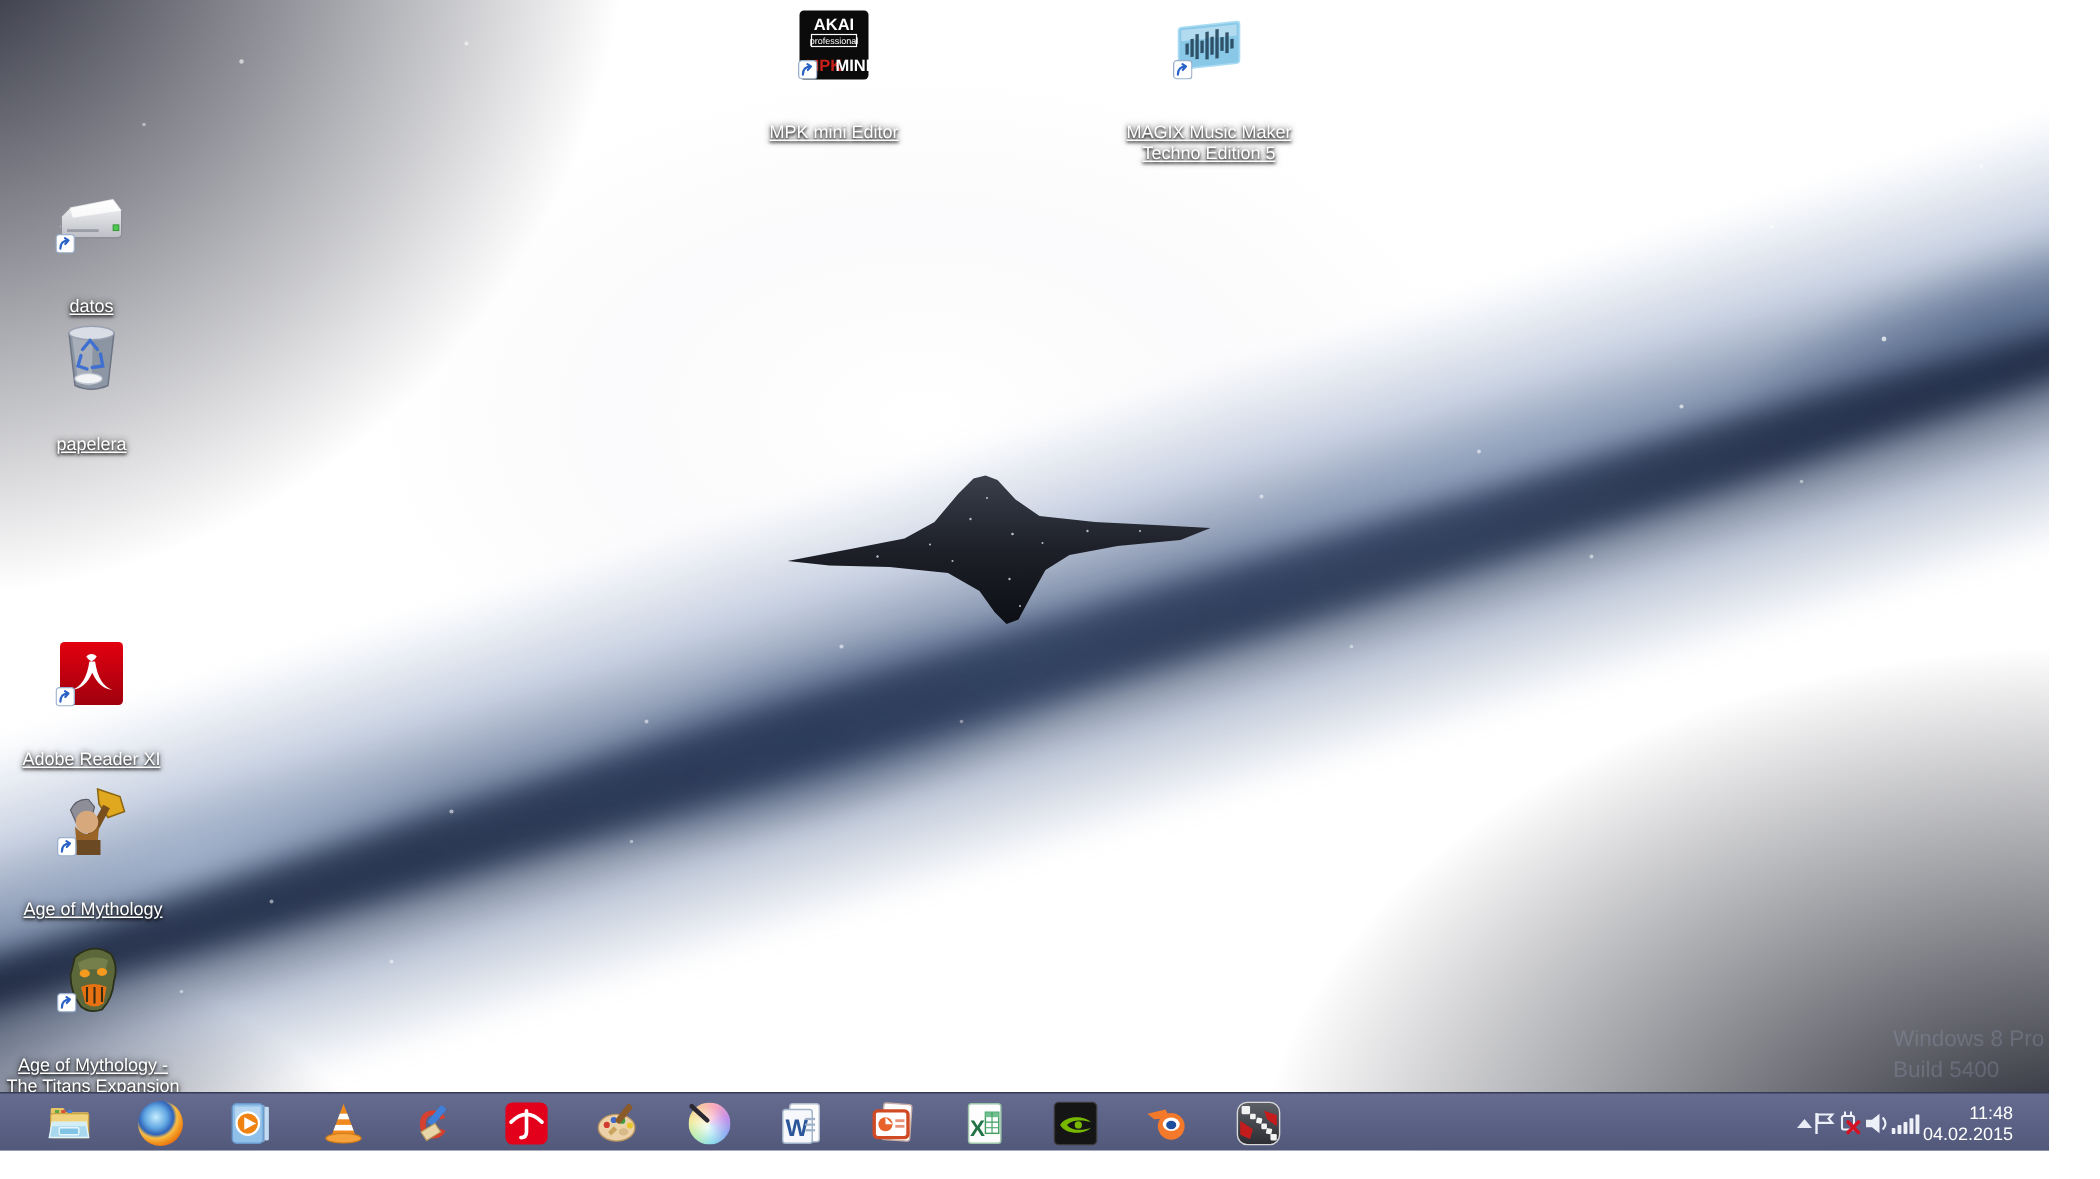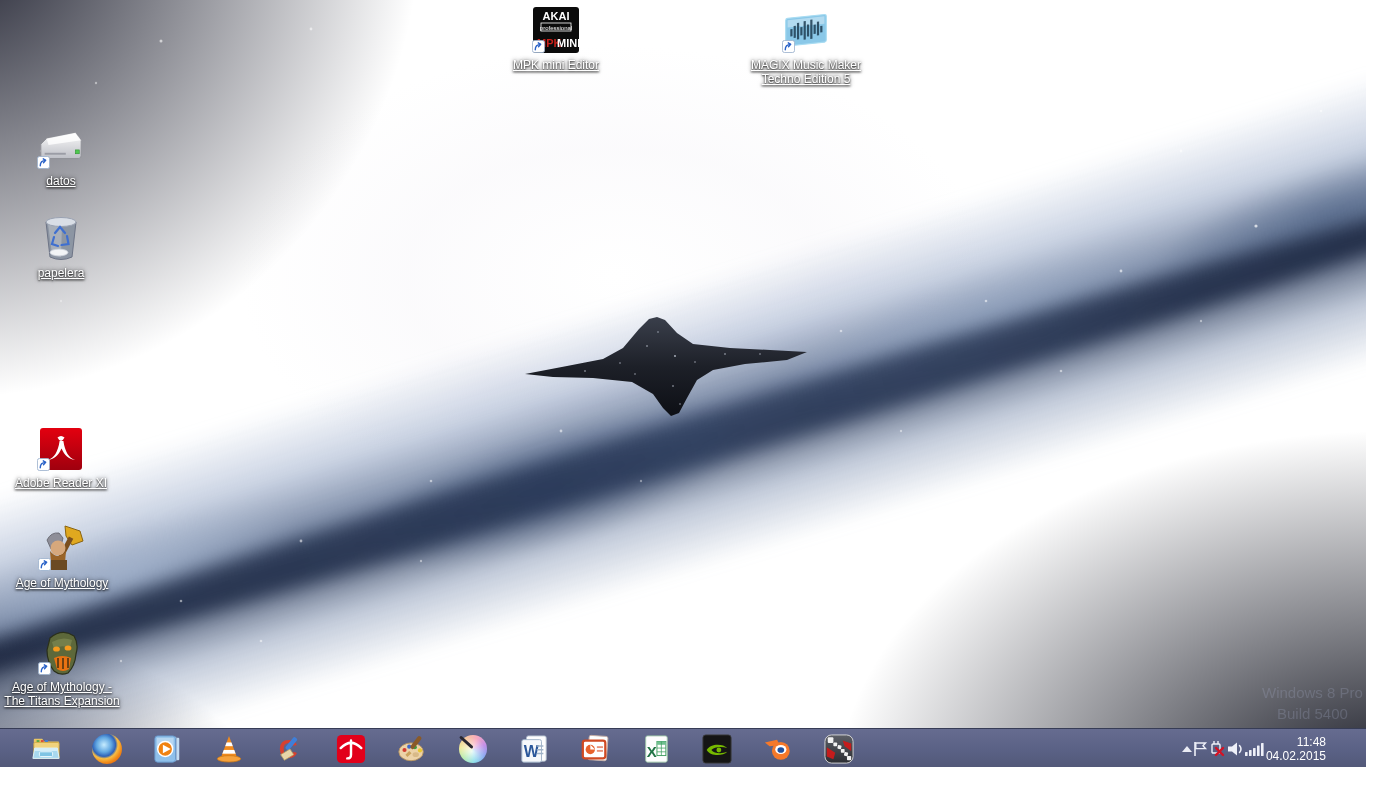--- a/index.html
+++ b/index.html
@@ -55,21 +55,21 @@
       700px 370px 0 .3px rgba(255,255,255,.5), 560px 430px 0 .4px rgba(255,255,255,.55),
       430px 480px 0 .3px rgba(255,255,255,.5), 300px 540px 0 .4px rgba(255,255,255,.55),
       180px 600px 0 .3px rgba(255,255,255,.5), 120px 660px 0 .2px rgba(255,255,255,.45),
       260px 640px 0 .3px rgba(255,255,255,.5), 420px 560px 0 .2px rgba(255,255,255,.45),
       640px 480px 0 .2px rgba(255,255,255,.4), 900px 430px 0 .2px rgba(255,255,255,.45),
       1060px 370px 0 .3px rgba(255,255,255,.5), 1200px 320px 0 .2px rgba(255,255,255,.45),
       60px 300px 0 .2px rgba(255,255,255,.35), 40px 150px 0 .2px rgba(255,255,255,.4);
   }
   .ship{position:absolute;left:525px;top:316px;}
   
-  .dicon{position:absolute;width:130px;display:flex;flex-direction:column;align-items:center;cursor:default;}
+  .dicon{position:absolute;width:130px;display:flex;flex-direction:column;align-items:center;cursor:default;gap:23px;}
   .dicon .img{position:relative;width:48px;height:48px;display:flex;align-items:flex-end;justify-content:center;}
   .scb{position:absolute;left:0;bottom:1px;width:13px;height:13px;}
   .dlabel{
     margin-top:4px;font-size:12px;line-height:14px;color:#fff;text-align:center;white-space:pre-line;
     text-shadow:0 1px 2px rgba(0,0,0,.95), 0 0 4px rgba(0,0,0,.7);
     text-decoration:underline;
   }
   
   .taskbar{
     position:absolute;left:0;top:728px;width:1366px;height:39px;
@@ -88,28 +88,28 @@
     position:relative;width:28px;height:28px;border-radius:50%;
     background:
       radial-gradient(circle at 45% 58%, rgba(255,255,255,.85) 0%, rgba(255,255,255,0) 62%),
       conic-gradient(from 20deg, #f7a8c0, #c390e8, #8aa8f0, #79d8e8, #a8e8a0, #f0e890, #f7c8a0, #f7a8c0);
   }
   .krita-needle{
     position:absolute;left:1px;top:0px;width:17px;height:3px;background:#2a2730;border-radius:2px;
     transform:rotate(42deg);transform-origin:0 50%;
   }
   
-  .tray{position:absolute;right:0;top:0;height:39px;display:flex;align-items:center;gap:1px;padding-right:40px;}
+  .tray{position:absolute;right:0;top:0;height:39px;display:flex;align-items:center;gap:1px;padding-right:24px;}
   .tray-ico{display:flex;align-items:center;justify-content:center;cursor:pointer;}
   .tri-up{width:0;height:0;border-left:5px solid transparent;border-right:5px solid transparent;border-bottom:6px solid #e9ebf4;}
   .clock{color:#fff;font-size:12px;line-height:14px;text-align:right;cursor:pointer;}
   
   .watermark{
     position:absolute;left:1262px;top:682px;color:rgba(165,175,200,.26);
-    font-size:15px;line-height:21px;text-align:center;white-space:nowrap;
+    font-size:15px;line-height:21px;text-align:left;white-space:nowrap;
   }
 </style>
 </head>
 <body>
 
 <div class="screen">
 
   <div class="layer core-glow"></div>
   <div class="band">
     <div class="band-core"></div>

